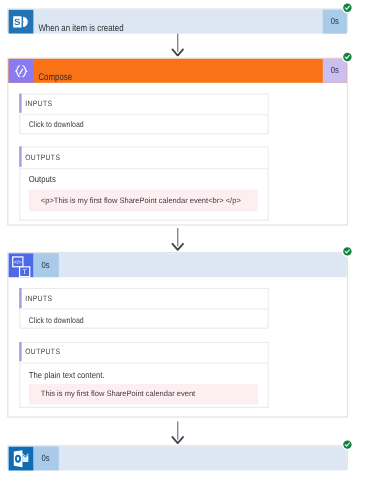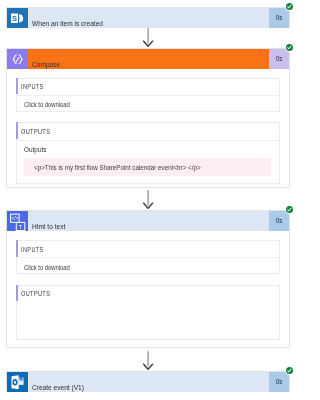--- a/index.html
+++ b/index.html
@@ -78,21 +78,21 @@
 
   .t-blue .card-head { background: #dde7f3; }
   .t-blue .card-dur  { background: #a9cbe9; }
   .t-purple .card-head { background: #f97316; }
   .t-purple .card-dur  { background: #cabfee; }
 
   
   .panel {
     position: absolute;
     left: 16px;
-    width: 264px;
+    width: 208px;
     box-sizing: border-box;
     border: 1px solid #ebebed;
     background: #fff;
   }
   .panel-head {
     position: absolute;
     left: 0; top: 0; right: 0;
     display: flex;
     align-items: center;
     padding-left: 3.6px;
@@ -231,23 +231,20 @@
     <div class="card-head">
       <div class="card-icon">
         <svg width="21" height="20.5" viewBox="0 0 21 20.5">
           <rect width="21" height="20.5" fill="#4d69e8"></rect>
           <rect x="3.6" y="3.1" width="8.5" height="8.2" fill="none" stroke="#ffffff" stroke-width="1"></rect>
           <text x="7.85" y="8.6" font-family="Liberation Sans, sans-serif" font-size="4.7" fill="#ffffff" text-anchor="middle">&lt;/&gt;</text>
           <rect x="9.3" y="11.4" width="8.5" height="8.1" fill="#4d69e8" stroke="#ffffff" stroke-width="1"></rect>
           <text x="13.55" y="17.7" font-family="Liberation Sans, sans-serif" font-size="5.6" fill="#ffffff" text-anchor="middle">T</text>
         </svg>
       </div>
-      <div class="card-title">
-          <span>Html to text</span>
-        </div>
       <div class="card-dur">
           <span>0s</span>
         </div>
       <div class="badge">
         <svg width="6.8" height="6.8" viewBox="0 0 12 12">
           <path d="M3.1 6.3 L5.1 8.4 L9 3.9" fill="none" stroke="#caf5d8" stroke-width="1.9" stroke-linecap="round" stroke-linejoin="round"></path>
         </svg>
       </div>
     </div>
   </div>
@@ -258,20 +255,26 @@
       </div>
     <div class="panel-body" style="top:16.9px">
       <div class="p-line" style="top:5.2px"><span>Click to download</span></div>
     </div>
   </div>
 
   <div class="panel" style="top:284.7px;height:55.5px">
     <div class="panel-head" style="height:16.6px">
         <span>OUTPUTS</span>
       </div>
+    <div class="panel-body" style="top:16.6px">
+      <div class="p-title" style="top:4.3px"><span>The plain text content.</span></div>
+      <div class="codebox" style="left:7px;right:8px;top:16.3px;height:17.1px">
+          <span>This is my first flow SharePoint calendar event</span>
+        </div>
+    </div>
   </div>
 
   <svg class="arrow" style="top:351px" width="14" height="19" viewBox="0 0 14 19">
     <path d="M7.1 0 V15.2" stroke="#7a7a7f" stroke-width="1.05" fill="none"></path>
     <path d="M2.7 13.2 L7.1 18.3 L11.5 13.2" stroke="#45454a" stroke-width="1.55" fill="none" stroke-linecap="round" stroke-linejoin="round"></path>
   </svg>
 
   <div class="card t-blue" style="top:370.5px;height:20.7px">
     <div class="card-head">
       <div class="card-icon">
@@ -279,23 +282,20 @@
           <rect width="21" height="20.5" fill="#0e6cb4"></rect>
           <path d="M11.7 5.4 H16.6 V12.9 H11.7 Z" fill="#e9f1fa"></path>
           <path d="M11.7 5.4 H16.6 L14.15 7.9 Z" fill="#0e6cb4"></path>
           <path d="M11.7 6.3 L14.15 8.7 L16.6 6.3 V7.0 L14.15 9.4 L11.7 7.0 Z" fill="#0e6cb4"></path>
           <path d="M11.7 12.9 H16.6 V14.4 Z" fill="#0e6cb4"></path>
           <path d="M4.5 4.3 L11.7 3.2 V17.3 L4.5 16.2 Z" fill="#ffffff"></path>
           <ellipse cx="8.0" cy="10.25" rx="2.5" ry="3.3" fill="#0e6cb4"></ellipse>
           <ellipse cx="8.0" cy="10.25" rx="1.0" ry="1.55" fill="#ffffff"></ellipse>
         </svg>
       </div>
-      <div class="card-title">
-          <span>Create event (V1)</span>
-        </div>
       <div class="card-dur">
           <span>0s</span>
         </div>
       <div class="badge">
         <svg width="6.8" height="6.8" viewBox="0 0 12 12">
           <path d="M3.1 6.3 L5.1 8.4 L9 3.9" fill="none" stroke="#caf5d8" stroke-width="1.9" stroke-linecap="round" stroke-linejoin="round"></path>
         </svg>
       </div>
     </div>
   </div>

